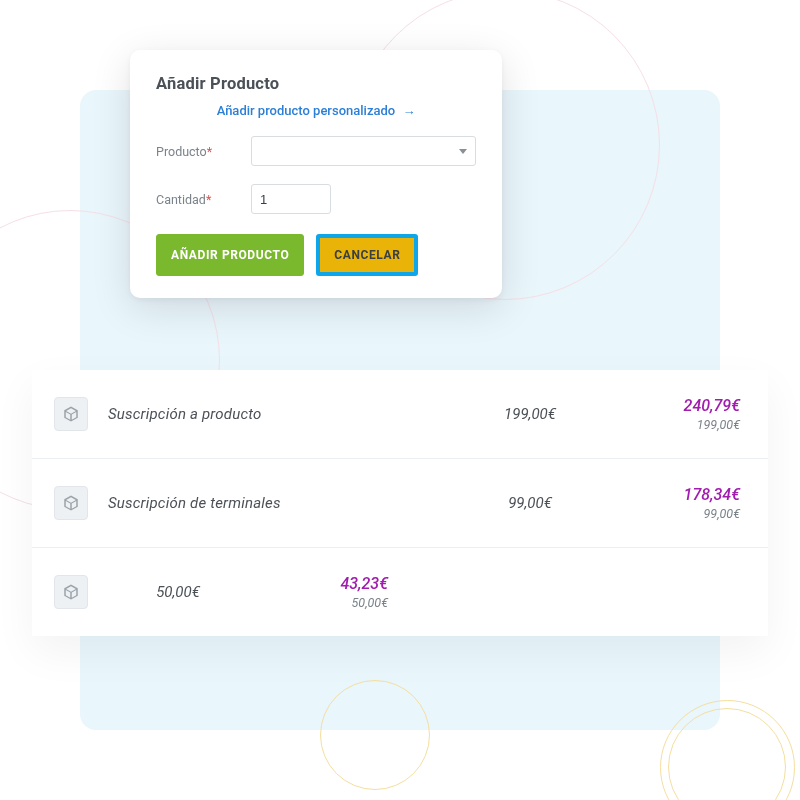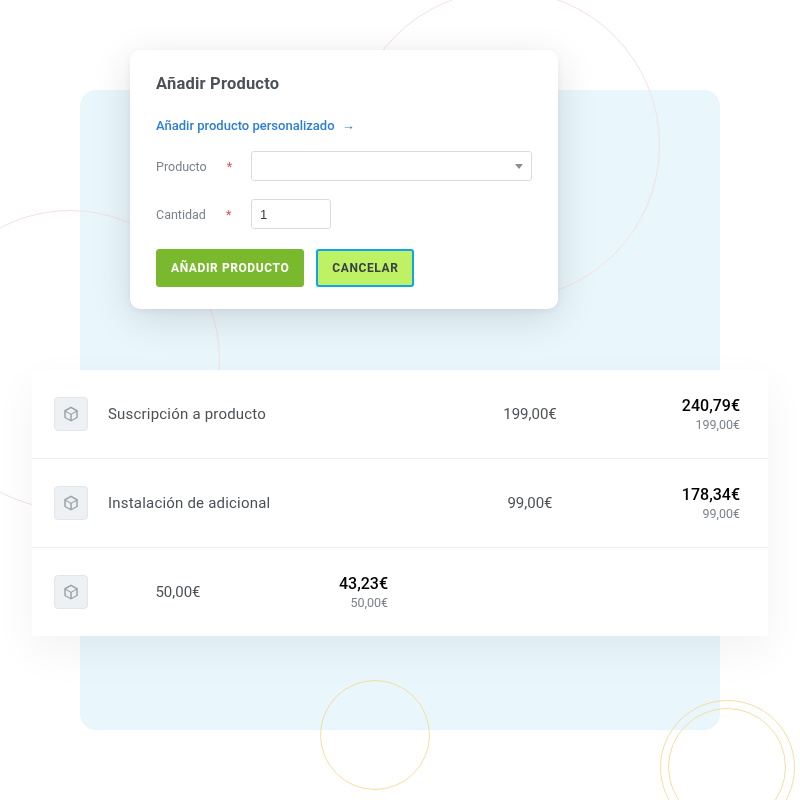--- a/index.html
+++ b/index.html
@@ -23,34 +23,34 @@
   .circle.pink1 { width:300px; height:300px; left:-80px; top:210px; border-color:#f6dfe6; }
   .circle.pink2 { width:310px; height:310px; left:350px; top:-10px; border-color:#f6dfe6; }
   .circle.yellow1 { width:110px; height:110px; left:320px; top:680px; border-color:#f4dfa0; }
   .circle.yellow2 { width:135px; height:135px; left:660px; top:700px; border-color:#f4dfa0; }
   .circle.yellow2b { width:118px; height:118px; left:668px; top:708px; border-color:#f4dfa0; }
 
   
   .card {
     position: absolute;
     top: 50px; left: 130px;
-    width: 428px;
+    width: 372px;
     background: #ffffff;
     border-radius: 10px;
     box-shadow: 0 10px 40px rgba(0,0,0,0.12), 0 2px 6px rgba(0,0,0,0.05);
     padding: 24px 26px 22px 26px;
     z-index: 3;
     color: #3a3f44;
   }
   .card h2 { font-size: 16.5px; color:#4b5157; font-weight:700; letter-spacing:0.2px; }
-  .card .link { display:block; margin-top:25px; color:#2b7fd6; font-size:13px; text-decoration:none; font-weight:500; }
+  .card .link { display:block; margin-top:10px; color:#2b7fd6; font-size:13px; text-decoration:none; font-weight:500;text-align:center; }
   .card .link .arrow { margin-left:4px; }
 
   .form-row { display:flex; align-items:center; margin-top:18px; font-size:12.5px; color:#7b838a;}
-  .form-row .lbl { width:95px; display:flex; align-items:center; gap:20px; }
+  .form-row .lbl { width:95px; display:flex; align-items:center; gap:0; }
   .form-row .req { color:#d9534f; }
 
   .select {
     flex:1; height:30px;
     border:1px solid #d8dde2; border-radius:3px;
     background:#fff; display:flex; align-items:center; justify-content:flex-end;
     padding:0 8px; color:#8a8f94;
   }
   .select .caret {
     width:0;height:0;border-left:4px solid transparent;border-right:4px solid transparent;border-top:5px solid #8a8f94;
@@ -63,29 +63,30 @@
   }
 
   .card-actions { margin-top:20px; display:flex; gap:12px; }
   .btn {
     font-size:12px; letter-spacing:0.6px; font-weight:700;
     border-radius:3px; padding:10px 14px; cursor:pointer;
     border:1px solid transparent; text-transform:uppercase;
     font-family:inherit;
   }
   .btn-primary { background:#7ab82e; color:#fff; border-color:#7ab82e; }
-  .btn-secondary { background:#bef264; color:#3a3f44; border:2px solid #0ea5e9; }
+  .btn-secondary { background:#eab308; color:#3a3f44; border:4px solid #0ea5e9; }
 
   
   .list {
     position:absolute;
     top:370px; left:32px; right:32px;
     background:#fff;
     z-index:2;
     box-shadow: 0 16px 40px rgba(0,0,0,0.05);
+    font-style: italic;
   }
   .row {
     display:flex; align-items:center;
     border-bottom:1px solid #eceff2;
     padding:26px 28px 26px 22px;
     gap:20px;
   }
   .row:last-child { border-bottom:none; }
 
   .icon-box {
@@ -94,21 +95,21 @@
     border-radius:4px;
     display:flex; align-items:center; justify-content:center;
     color:#9aa3aa;
     flex:0 0 auto;
   }
   .icon-box svg { width:18px; height:18px; display:block; }
 
   .row .name { flex:1; font-size:15px; color:#4b5157; letter-spacing:0.2px; }
   .row .unit { width:140px; text-align:center; font-size:15px; color:#4b5157; }
   .row .totals { width:120px; text-align:right; }
-  .row .totals .big { font-size:16px; color:#000000; font-weight:500; }
+  .row .totals .big { font-size:16px; color:#a21caf; font-weight:500; }
   .row .totals .small { font-size:12.5px; color:#7b838a; margin-top:2px; }
 </style>
 </head>
 <body>
 
 <div class="bg-panel"></div>
 <div class="circle pink1"></div>
 <div class="circle pink2"></div>
 <div class="circle yellow1"></div>
 <div class="circle yellow2"></div>
@@ -160,21 +161,21 @@
       <div class="small">199,00€</div>
     </div>
   </div>
 
   <div class="row">
     <div class="icon-box">
       <svg viewBox="0 0 24 24" fill="currentColor">
           <path d="M12 2 3 7v10l9 5 9-5V7l-9-5zm0 2.3 6.5 3.6L12 11.5 5.5 7.9 12 4.3zM5 9.2l6 3.3v7.1l-6-3.3V9.2zm8 10.4v-7.1l6-3.3v7.1l-6 3.3z"></path>
         </svg>
     </div>
-    <div class="name">Instalación de adicional</div>
+    <div class="name">Suscripción de terminales</div>
     <div class="unit">99,00€</div>
     <div class="totals">
       <div class="big">178,34€</div>
       <div class="small">99,00€</div>
     </div>
   </div>
 
   <div class="row">
     <div class="icon-box">
       <svg viewBox="0 0 24 24" fill="currentColor">

